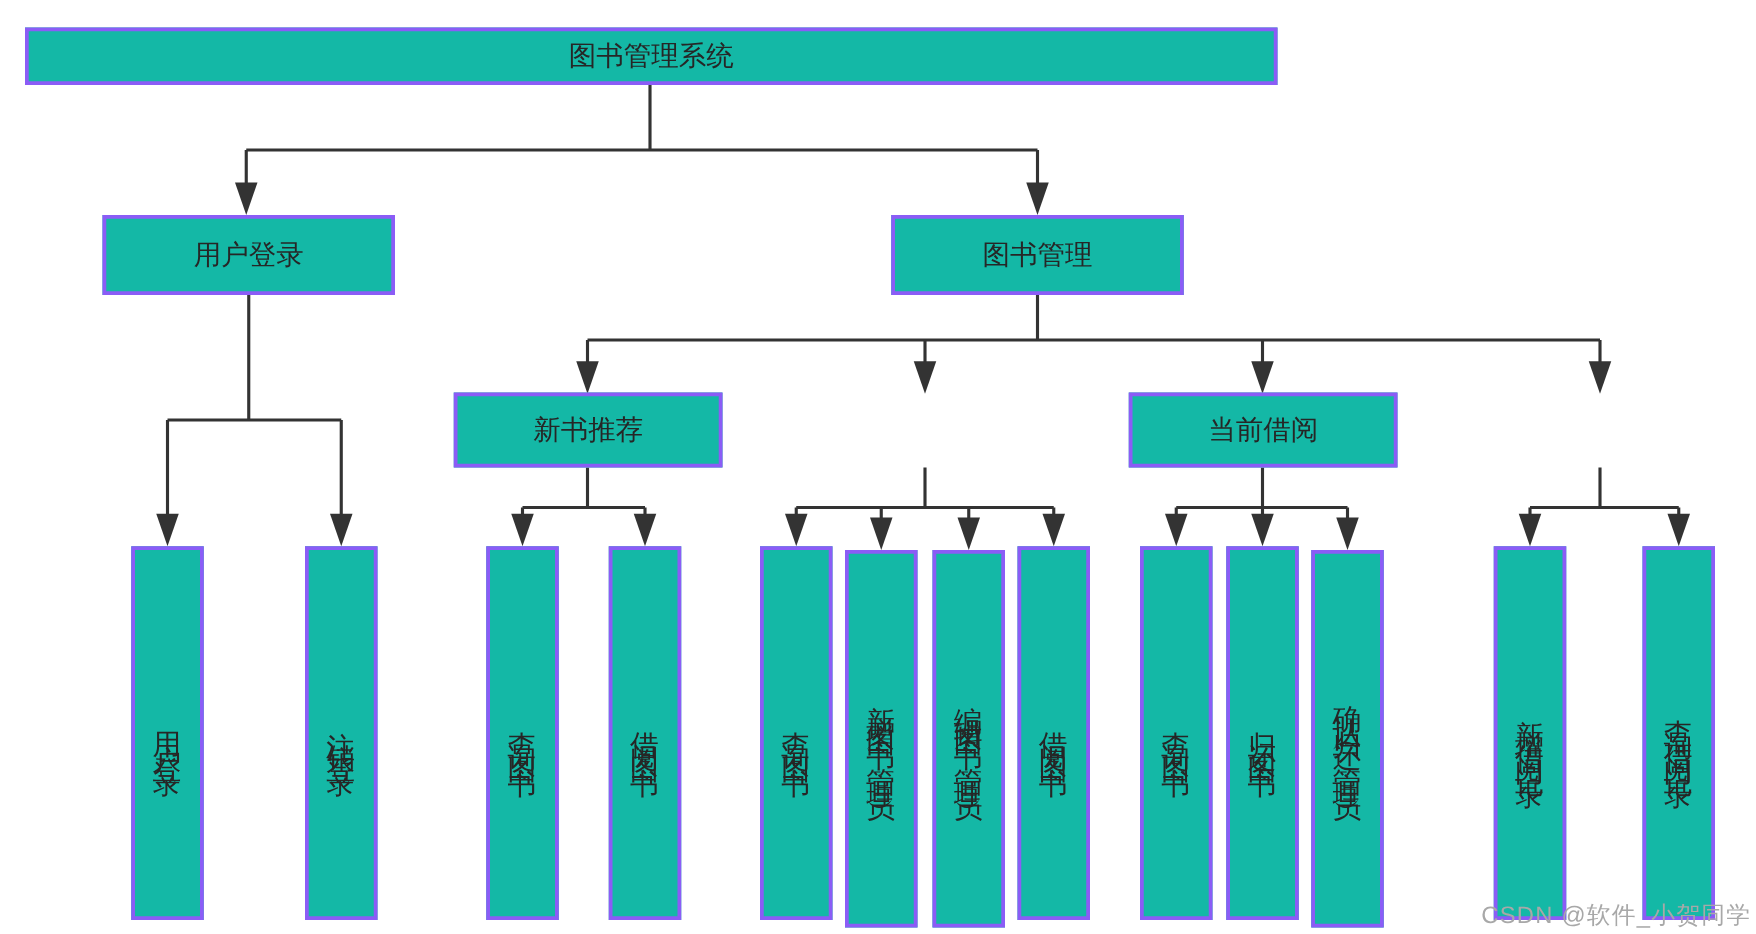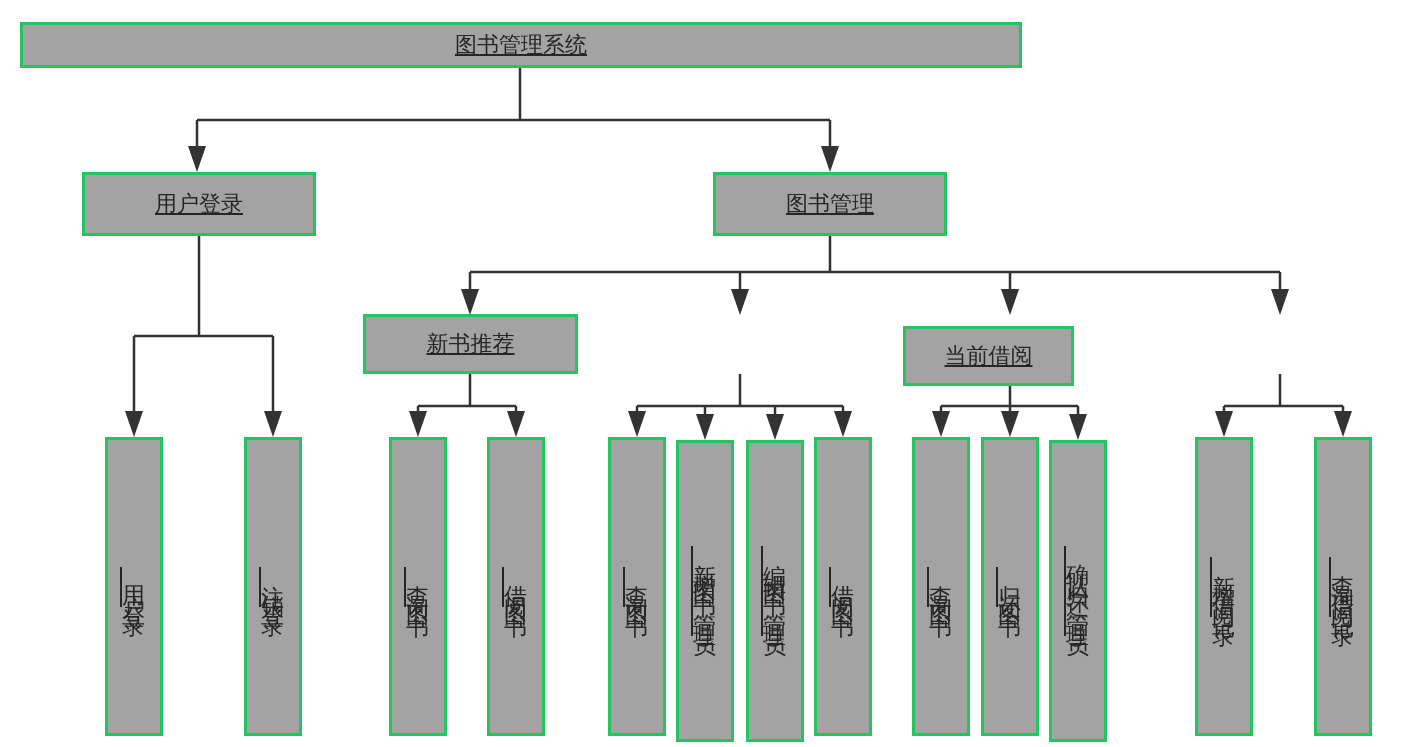--- a/index.html
+++ b/index.html
@@ -2,23 +2,22 @@
 <html><head>
 <meta charset="utf-8">
 <style>
   html,body{margin:0;padding:0;background:#ffffff;}
   .canvas{
     position:relative;width:1405px;height:747px;background:#ffffff;
     font-family:"Liberation Sans","DejaVu Sans",sans-serif;color:#262626;overflow:hidden;
   }
   .layer{position:absolute;left:0;top:0;width:1405px;height:747px;}
   .node{
-    position:absolute;border:3px solid #22c55e;background:#a3a3a3;
+    position:absolute;border:3px solid #8b5cf6;background:#14b8a6;
     box-sizing:border-box;
-    text-decoration:underline;
   }
   .h{display:flex;align-items:center;justify-content:center;font-size:22px;white-space:nowrap;}
   .v{
     writing-mode:vertical-rl;-webkit-writing-mode:vertical-rl;
     text-align:center;font-size:23px;letter-spacing:10px;line-height:52px;
   }
   .watermark{
     position:absolute;right:4px;bottom:2px;font-size:19px;color:#a8a8a8;
     letter-spacing:1px;white-space:nowrap;
   }
@@ -66,21 +65,21 @@
   <div class="node h" style="left:82px;top:172px;width:234px;height:64px">
     <span>用户登录</span>
   </div>
   <div class="node h" style="left:713px;top:172px;width:234px;height:64px">
     <span>图书管理</span>
   </div>
 
   <div class="node h" style="left:363px;top:314px;width:215px;height:60px">
     <span>新书推荐</span>
   </div>
-  <div class="node h" style="left:903px;top:326px;width:171px;height:60px">
+  <div class="node h" style="left:903px;top:314px;width:215px;height:60px">
     <span>当前借阅</span>
   </div>
 
   <div class="node v" style="left:105px;top:437px;width:58px;height:299px">
     <span>用户登录</span>
   </div>
   <div class="node v" style="left:244px;top:437px;width:58px;height:299px">
     <span>注销登录</span>
   </div>
 
@@ -114,14 +113,15 @@
     <span>确认归还（管理员）</span>
   </div>
 
   <div class="node v" style="left:1195px;top:437px;width:58px;height:299px">
     <span>新增借阅记录</span>
   </div>
   <div class="node v" style="left:1314px;top:437px;width:58px;height:299px">
     <span>查询借阅记录</span>
   </div>
 
+  <div class="watermark">CSDN @软件_小贺同学</div>
 
 </div>
 
 </body></html>

